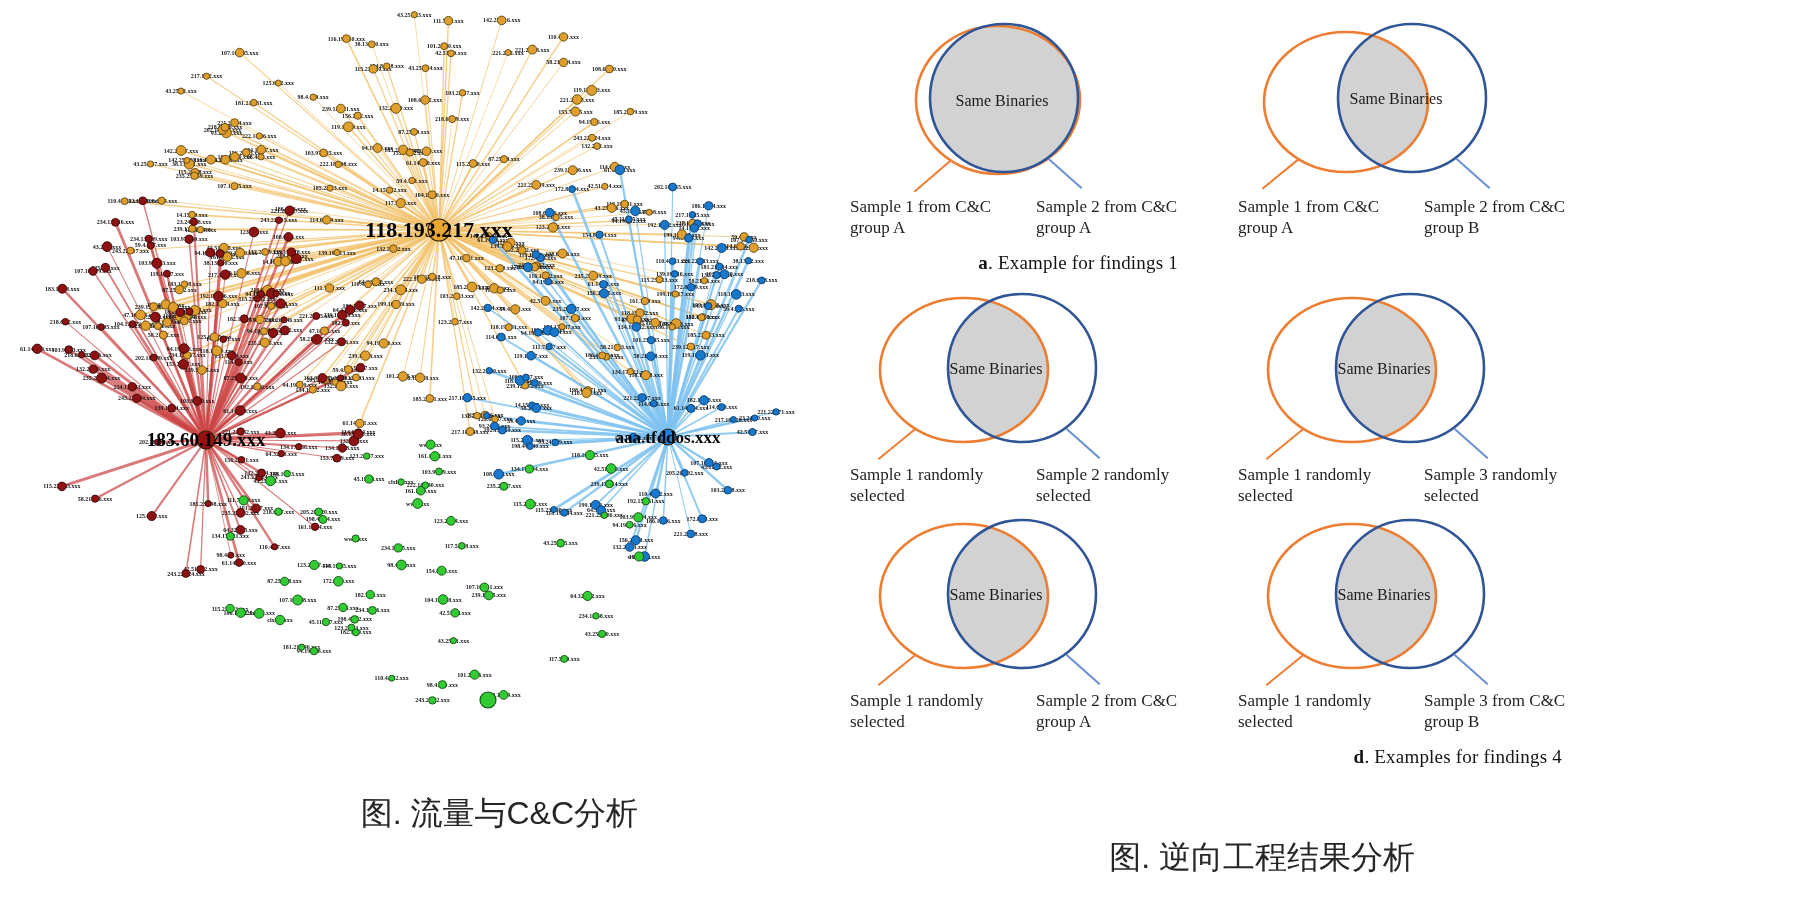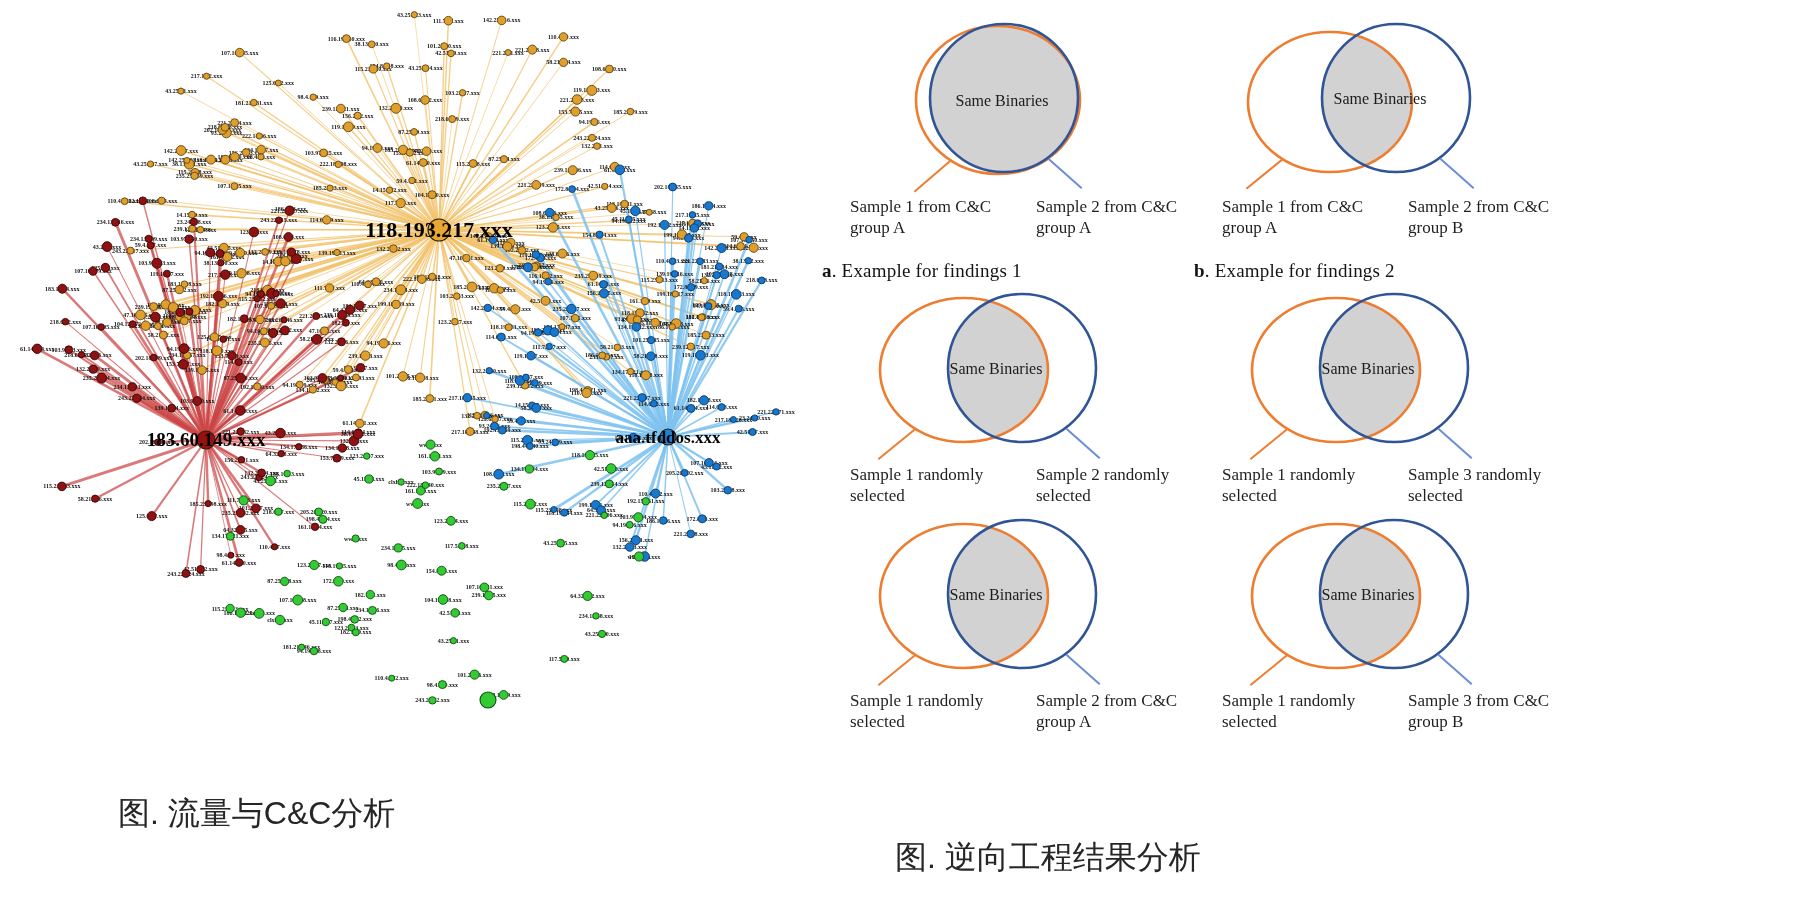--- a/index.html
+++ b/index.html
@@ -1,27 +1,27 @@
 <!DOCTYPE html>
 <html><head>
 <meta charset="utf-8">
 <style>
   *{margin:0;padding:0;box-sizing:border-box}
   html,body{width:1815px;height:921px;background:#fff;overflow:hidden}
   body{font-family:"Liberation Serif",serif;position:relative}
   .page{position:absolute;inset:0;background:#fff}
   #network-svg{position:absolute;left:8px;top:0}
   #venn-rows{position:absolute;left:822px;top:0;width:744px;height:790px}
-  .venn-row{position:absolute;left:0;width:744px;display:flex;gap:16px}
+  .venn-row{position:absolute;left:0;width:744px;display:flex;gap:32px}
   .venn-cell{width:356px}
   .venn-cell svg{display:block}
-  .venn-caption,.row-caption{font-family:"Liberation Serif",serif;font-size:19px;color:#141414;text-align:left;margin-top:10px;letter-spacing:.2px}
+  .venn-caption,.row-caption{font-family:"Liberation Serif",serif;font-size:19px;color:#141414;text-align:right;margin-top:2px;letter-spacing:.2px}
   .row-caption{position:absolute;top:232px;left:0;width:740px}
   .bold{font-weight:bold}
-  .caption-zh{position:absolute;font-family:"Liberation Sans",sans-serif;font-size:32px;color:#262626;text-align:left;white-space:nowrap}
+  .caption-zh{position:absolute;font-family:"Liberation Sans",sans-serif;font-size:32px;color:#262626;text-align:right;white-space:nowrap}
   #caption-left{left:118px;top:792px;width:520px}
   #caption-right{left:895px;top:836px;width:520px}
 </style>
 </head>
 <body>
 
 <div class="page">
   <figure>
     <svg id="network-svg" width="800" height="730" viewBox="0 0 800 730">
         <g>
@@ -1328,21 +1328,20 @@
               <ellipse cx="136" cy="84" rx="82" ry="70" fill="none" stroke="#ED7D31" stroke-width="2.6"></ellipse>
               <circle cx="202" cy="80" r="74" fill="none" stroke="#2F5597" stroke-width="2.6"></circle>
               <text x="186" y="86" text-anchor="middle" font-size="16" fill="#1c1c1c">Same Binaries</text>
               <line x1="88.44" y1="141.4" x2="52.36" y2="170.8" stroke="#ED7D31" stroke-width="2"></line>
               <line x1="246.4" y1="140.68" x2="279.7" y2="170.28" stroke="#6B8FD4" stroke-width="2"></line>
               <text x="28" y="194" font-size="17" fill="#1f1f1f">Sample 1 from C&amp;C</text>
               <text x="28" y="215" font-size="17" fill="#1f1f1f">group A</text>
               <text x="214" y="194" font-size="17" fill="#1f1f1f">Sample 2 from C&amp;C</text>
               <text x="214" y="215" font-size="17" fill="#1f1f1f">group B</text>
             </svg>
-            <div class="venn-caption"><span class="bold">b</span><span>. Example for findings 2</span></div>
           </div>
         </div>
         <div class="venn-row" style="top: 286px;">
           <div class="venn-cell">
             <svg width="356" height="232" viewBox="0 0 356 232">
               <defs>
                 <clipPath id="vclip-1-0">
                   <ellipse cx="142" cy="84" rx="84" ry="72"></ellipse>
                 </clipPath>
               </defs>
@@ -1410,17 +1409,18 @@
               <circle cx="200" cy="82" r="74" fill="none" stroke="#2F5597" stroke-width="2.6"></circle>
               <text x="174" y="88" text-anchor="middle" font-size="16" fill="#1c1c1c">Same Binaries</text>
               <line x1="93.28" y1="143.04" x2="56.31999999999999" y2="173.28" stroke="#ED7D31" stroke-width="2"></line>
               <line x1="244.4" y1="142.68" x2="277.7" y2="172.28" stroke="#6B8FD4" stroke-width="2"></line>
               <text x="28" y="194" font-size="17" fill="#1f1f1f">Sample 1 randomly</text>
               <text x="28" y="215" font-size="17" fill="#1f1f1f">selected</text>
               <text x="214" y="194" font-size="17" fill="#1f1f1f">Sample 3 from C&amp;C</text>
               <text x="214" y="215" font-size="17" fill="#1f1f1f">group B</text>
             </svg>
           </div>
+          <div class="row-caption"><span class="bold">d</span><span>. Examples for findings 4</span></div>
         </div>
       </div>
     <figcaption id="caption-right" class="caption-zh">图. 逆向工程结果分析</figcaption>
   </figure>
 </div>
 
 </body></html>

